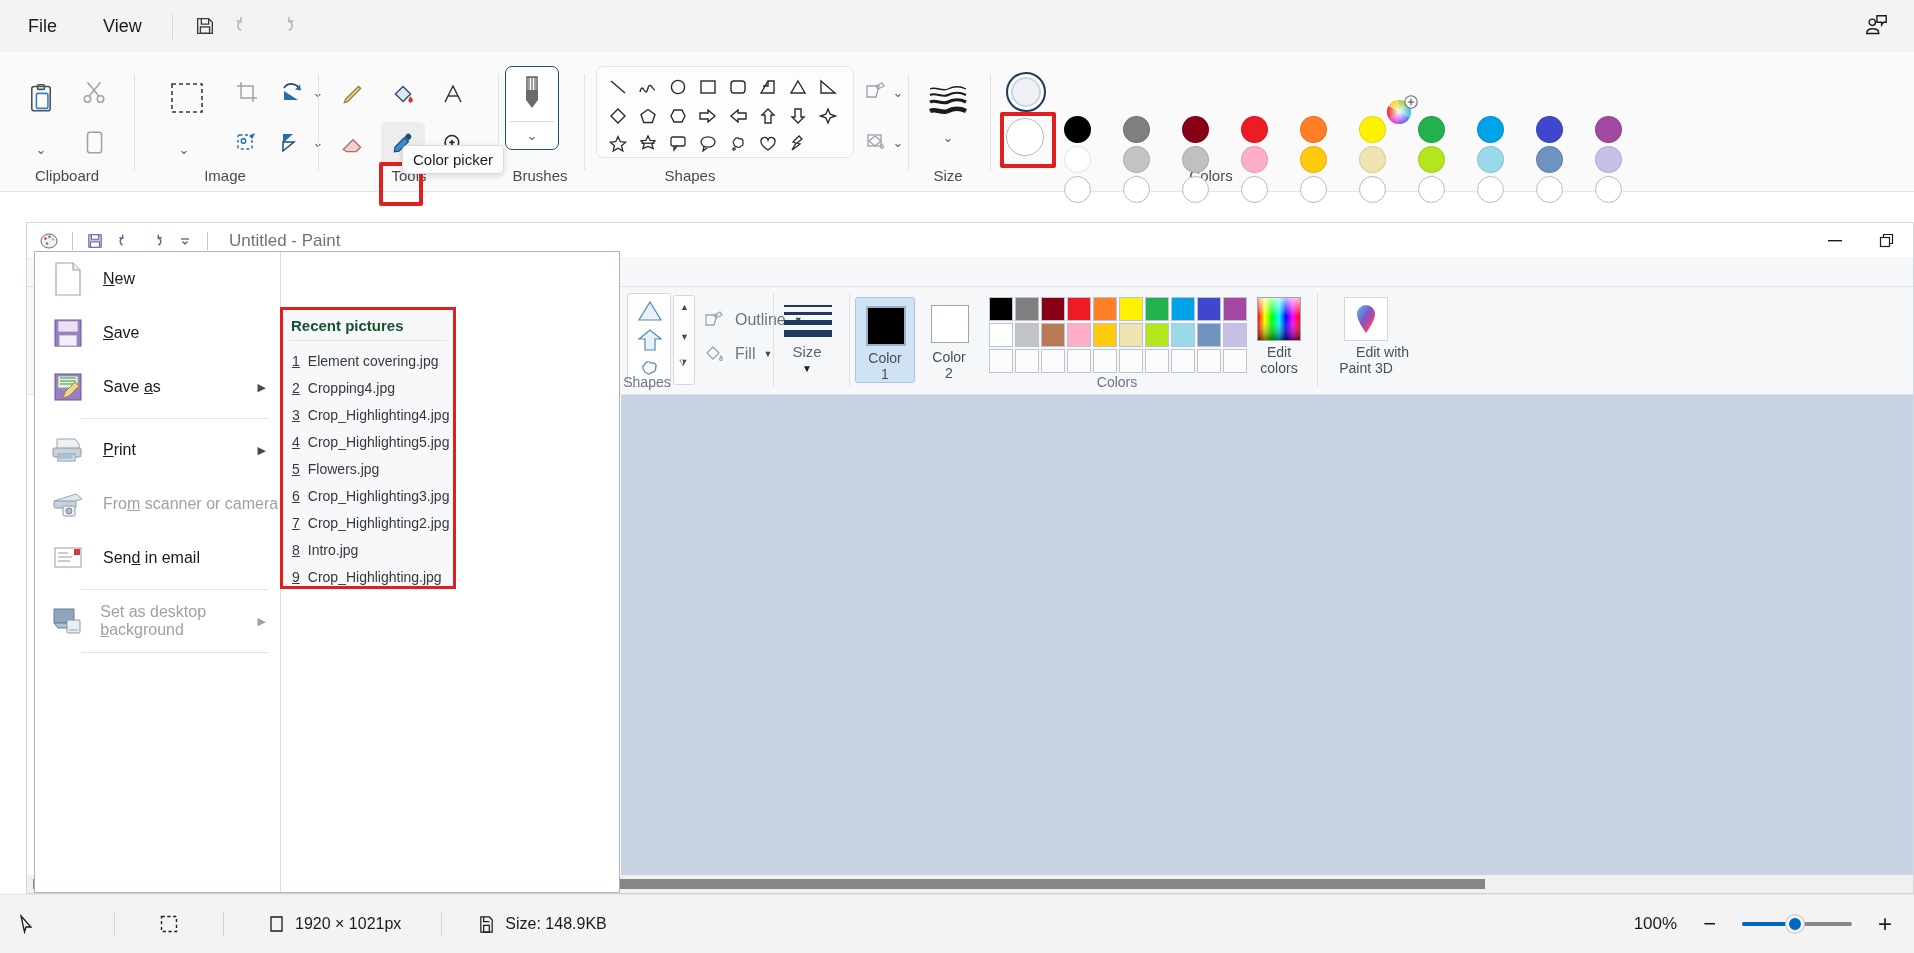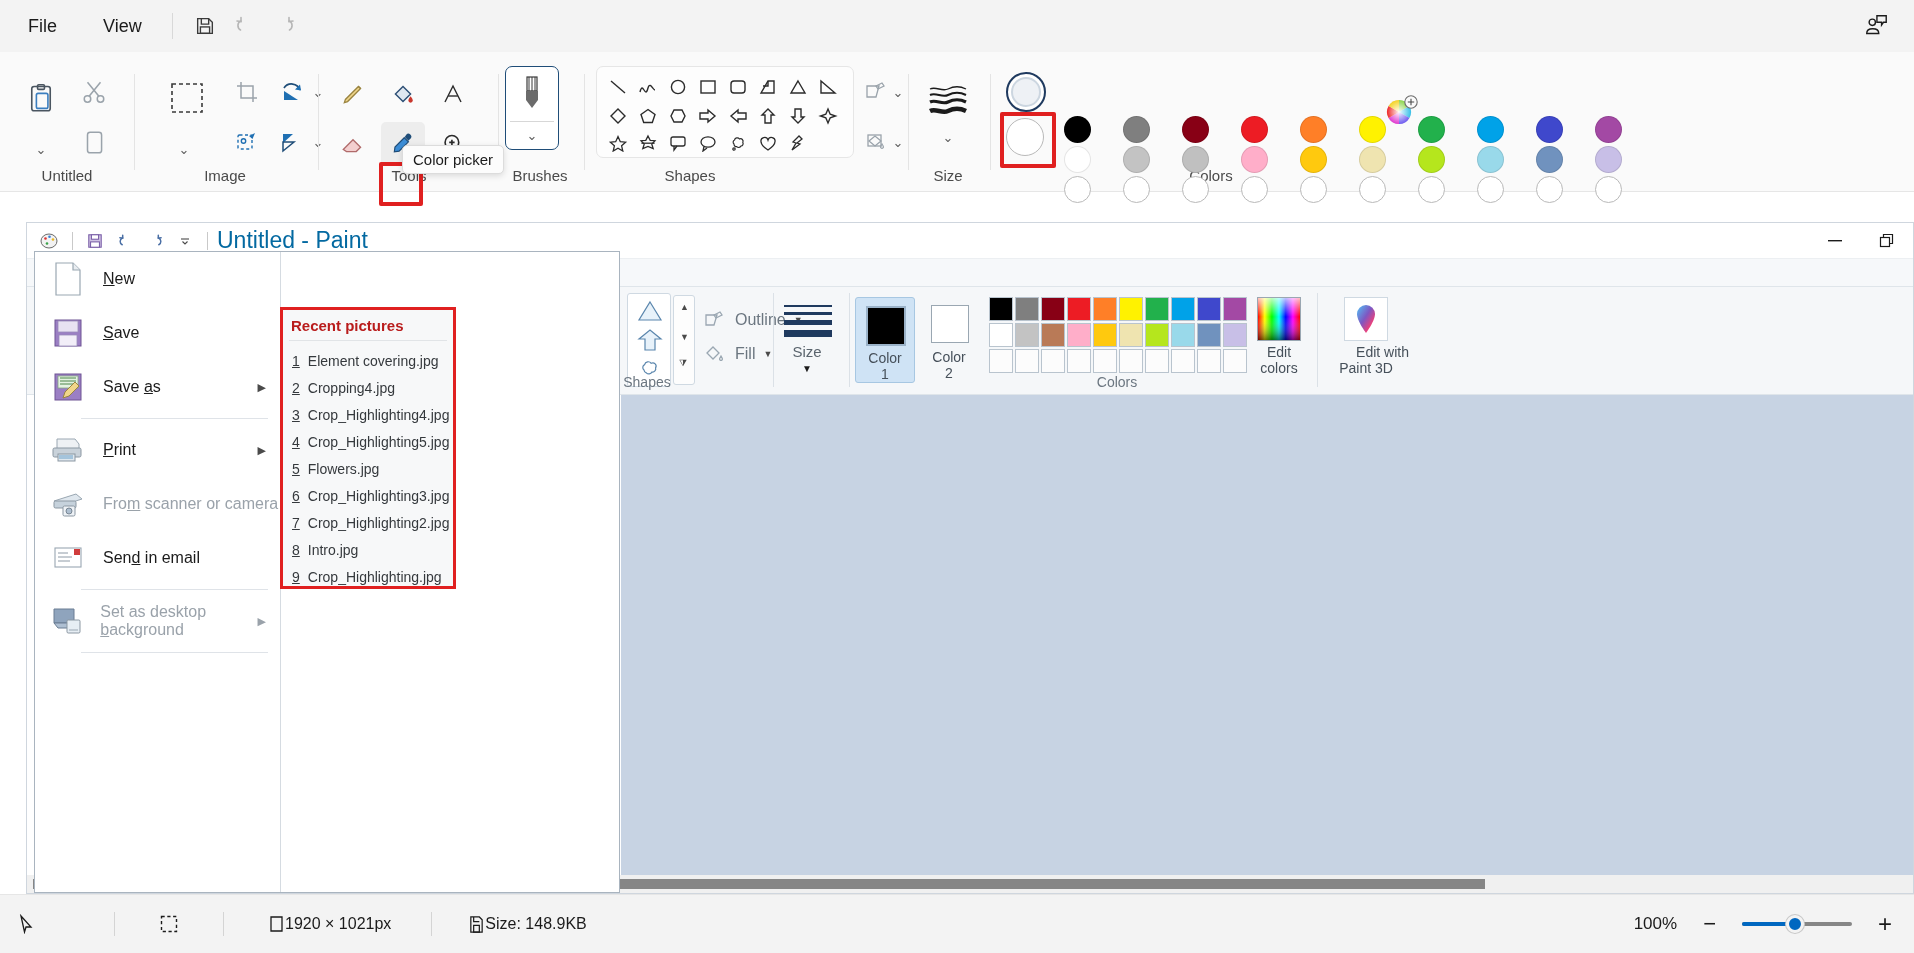--- a/index.html
+++ b/index.html
@@ -81,21 +81,21 @@
   
   .paintwin{
     position:absolute; left:26px; top:222px; width:1888px; height:672px;
     background:#fff; border:1px solid #cfd6de; overflow:hidden;
   }
   .pw-title{
     position:relative; height:36px; background:#ffffff;
     display:flex; align-items:center; padding-left:10px; gap:4px;
     border-bottom:1px solid #eceff2;
   }
-  .pw-title .ttxt{ font-size:23px; color:#0369a1; }
+  .pw-title .ttxt{ font-size:17px; color:#737373; margin-left:12px; }
   .pw-qa{ width:26px; height:24px; display:flex; align-items:center; justify-content:center; }
   .pw-vsep{ width:1px; height:18px; background:#c9c9c9; margin:0 5px; }
   .pw-wbtns{ position:absolute; right:0; top:0; height:36px; display:flex; }
   .pw-wbtn{ width:52px; height:36px; display:flex; align-items:center; justify-content:center; }
 
   .pw-tabs{ position:relative; height:28px; background:#f6f8fa; border-bottom:1px solid #dfe5ea; }
   .pw-filetab{
     position:absolute; left:11px; top:0; width:64px; height:28px; background:#1a6fb5;
     color:#fff; font-size:15px; display:flex; align-items:center; justify-content:center;
   }
@@ -122,36 +122,36 @@
   .fm-item.disabled .fm-lb{ color:#9aa2aa; }
   .fm-arrow{ position:absolute; right:14px; font-size:11px; color:#4a4a4a; }
   .fm-item.disabled .fm-arrow{ color:#9aa2aa; }
   .fm-hr{ height:1px; background:#dfe3e8; margin:4px 12px 4px 46px; }
   .ul{ text-decoration:underline; }
 
   .recent{
     position:absolute; left:245px; top:55px; width:176px; height:282px;
     background:#f7f8f9; border:3px solid #e02020;
   }
-  .recent-h{ font-size:15px; font-weight:bold; color:#b91c1c; padding:7px 0 6px 8px; }
+  .recent-h{ font-size:15px; font-weight:bold; color:#14532d; padding:7px 0 6px 8px; }
   .recent-div{ height:1px; background:#e1e4e7; margin:0 6px 6px 6px; }
   .recent-row{ display:flex; align-items:center; gap:8px; height:27px; padding-left:9px; font-size:14px; color:#35393d; }
   .recent-row .num{ text-decoration:underline; color:#35393d; }
 
   .canvas-area{ position:absolute; left:594px; top:172px; right:0; bottom:18px; background:#c7d3e3; }
 
   .hscroll{ position:absolute; left:0; bottom:0; width:1888px; height:18px; background:#f0f0f0; }
   .hthumb{ position:absolute; left:6px; top:4px; width:1452px; height:10px; background:#868686; border-radius:0; }
 
   
   .statusbar{
     position:absolute; left:0; bottom:0; width:1914px; height:59px;
     background:#f3f3f3; display:flex; align-items:center; border-top:1px solid #e6e6e6;
   }
-  .sb-item{ display:flex; align-items:center; font-size:16px; color:#1b1b1b; }
+  .sb-item{ display:flex; align-items:center; gap:10px; font-size:16px; color:#1b1b1b; }
   .sb-div{ width:1px; height:24px; background:#d4d4d4; }
   .zoomslider{ position:relative; width:110px; height:20px; display:flex; align-items:center; }
   .zs-track{ position:absolute; left:0; top:8px; width:110px; height:4px; background:#868686; border-radius:2px; }
   .zs-fill{ position:absolute; left:0; top:8px; width:52px; height:4px; background:#0067c0; border-radius:2px; }
   .zs-knob{ position:absolute; left:44px; top:1px; width:18px; height:18px; border-radius:50%;
             background:#0067c0; border:3px solid #f3f3f3; box-shadow:0 0 0 1px #c8c8c8; }
 </style>
 </head>
 <body>
 
@@ -211,21 +211,21 @@
             <circle cx="18" cy="18.5" r="3"></circle>
           <path d="M7.5 16L18 3"></path>
             <path d="M16.5 16L6 3"></path>
         </svg>
       </div>
       <div class="tool-cell" style="left:72px;top:68px;">
         <svg width="24" height="26" viewBox="0 0 22 24" fill="none" stroke="#9aa3ab" stroke-width="1.4">
           <rect x="5" y="3" width="13" height="19" rx="2.5"></rect>
         </svg>
       </div>
-      <div class="glabel">Untitled</div>
+      <div class="glabel">Clipboard</div>
     </div>
     <div class="vdiv" style="left:134px;"></div>
 
     <div class="rgroup" style="left:135px;width:180px;">
       <div class="tool-cell" style="left:24px;top:18px;height:56px;width:56px;">
         <svg width="36" height="34" viewBox="0 0 36 34" fill="none" stroke="#3a3a3a" stroke-width="1.6" stroke-dasharray="4 3">
           <rect x="3" y="3" width="30" height="28"></rect>
         </svg>
       </div>
       <div class="tool-cell" style="left:30px;top:84px;width:38px;height:26px;">

